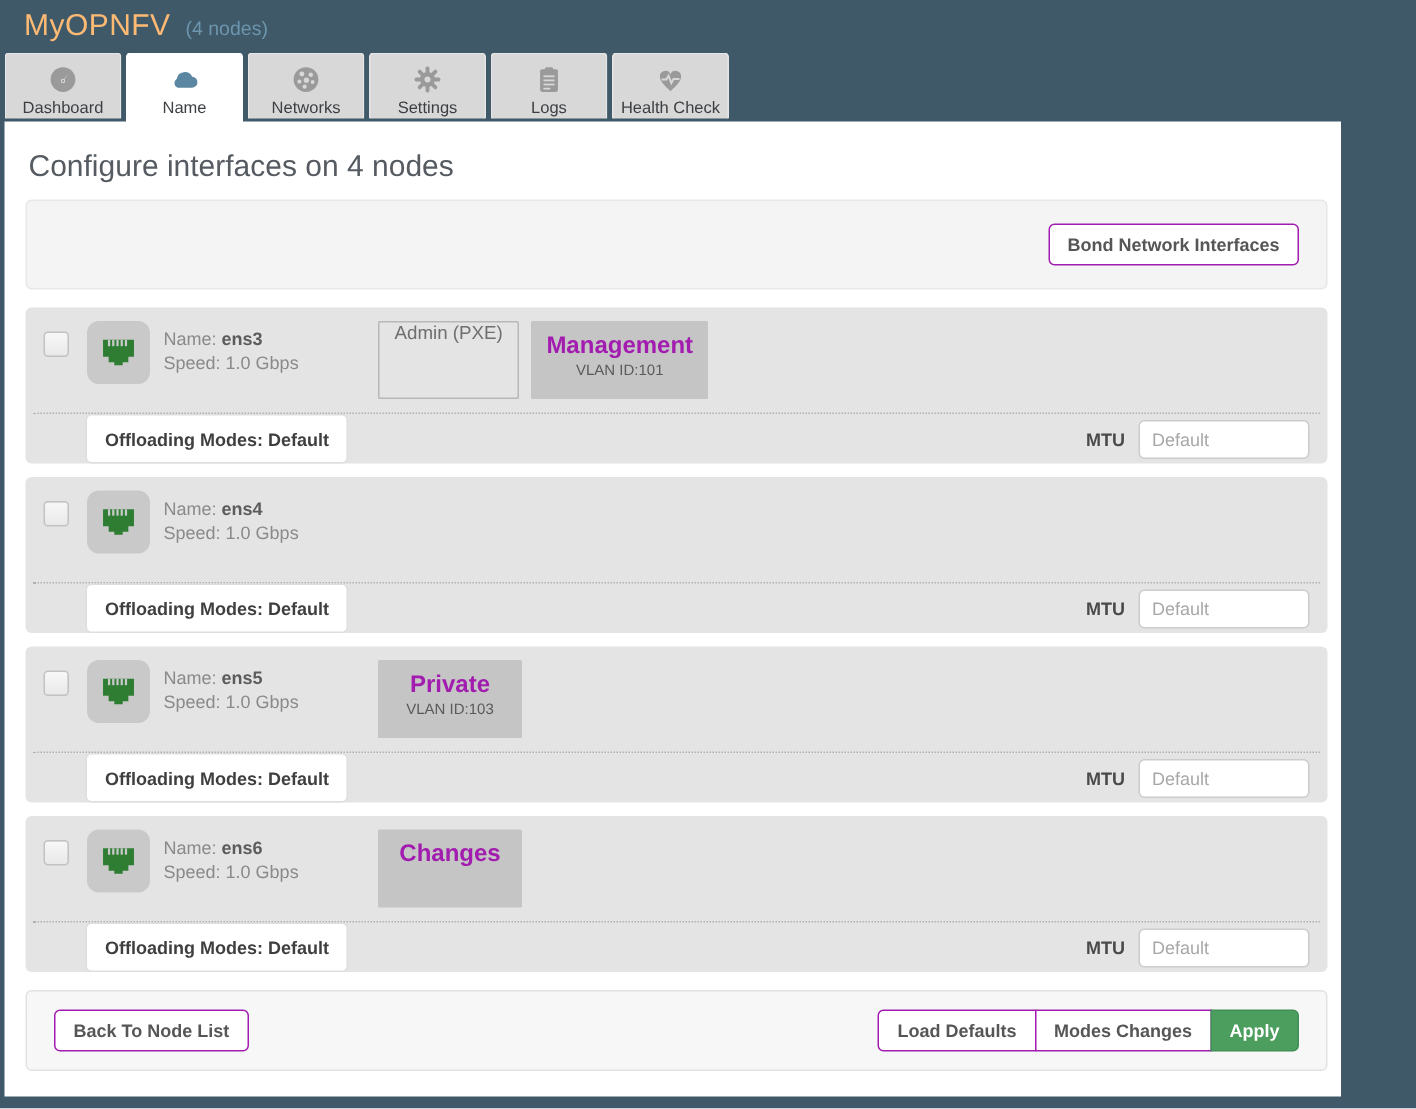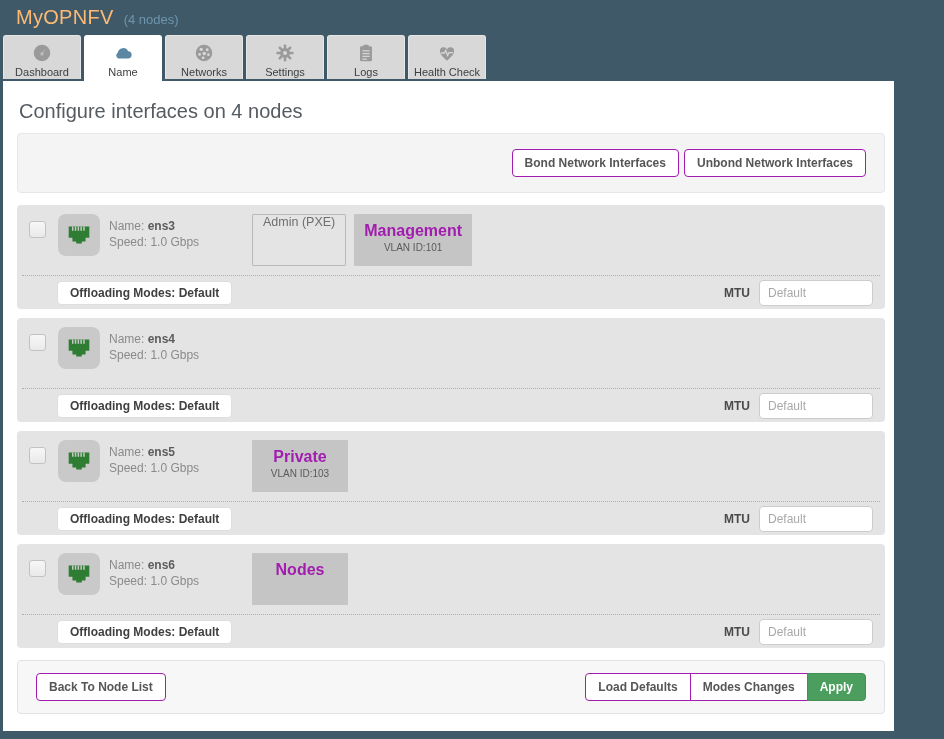--- a/index.html
+++ b/index.html
@@ -48,21 +48,21 @@
   .meta-value { color:#5c5c5c; font-weight:700; }
   .meta-speed { color:#8a8a8a; }
   .net-boxes { position:absolute; left:235px; top:9px; display:flex; gap:8px; }
   .net-box { min-width:90px; height:52px; padding:8px 10px 0; text-align:center; border-radius:1px; cursor:pointer; }
   .net-box.filled { background:var(--filled-box-bg,#c5c5c5); min-width:96px; }
   .net-box.outlined { border:1px solid #b8b8b8; padding-top:0; display:flex; justify-content:center; }
   .net-label { font-size:16px; font-weight:700; color:#a21caf; }
   .net-box.outlined .net-label { font-weight:400; color:#6f6f6f; font-size:12.5px; }
   .net-vlan { font-size:10px; color:#5a5a5a; margin-top:2px; }
   .iface-divider { border-top:1px dotted #b0b0b0; margin:0 5px; height:0; }
-  .iface-bottom { height:33px; display:flex; align-items:center; }
+  .iface-bottom { height:33px; display:flex; }
   .offloading-btn { margin-left:40px; border-color:#dedede; color:#3f3f3f; font-weight:700; padding:4px 12px; }
   .mtu { margin-left:auto; margin-right:12px; display:flex; align-items:center; gap:9px; }
   .mtu-label { font-size:12px; font-weight:700; color:#4a4a4a; }
   .mtu-input { width:114px; height:26px; border:1px solid #ccc; border-radius:4px; padding:0 8px;
     font-family:inherit; font-size:12px; color:#555; background:#fff; }
   .mtu-input::placeholder { color:#a8a8a8; }
 
   
   .footer-panel { margin-top:12px; height:54px; background:#f7f7f7; border:1px solid #e2e2e2;
     display:flex; align-items:center; padding:0 18px; }
@@ -157,21 +157,20 @@
       </span>
       <span class="tab-label">Health Check</span>
     </div>
   </div>
 
   <div class="content">
     <h1 class="page-title">Configure interfaces on 4 nodes</h1>
 
     <div class="panel toolbar-panel">
       <button class="btn">Bond Network Interfaces</button>
-      <button class="btn">Unbond Network Interfaces</button>
     </div>
 
     <div id="iface-list">
   <div class="panel iface-row">
     <div class="iface-top">
       <span class="checkbox"></span>
       <span class="nic-tile">
         <svg viewBox="0 0 32 32">
                 <polygon points="5,7 27,7 27,19 23,19 23,23 19,23 19,25 13,25 13,23 9,23 9,19 5,19" fill="currentColor"></polygon>
                 <g fill="#c9c9c9">
@@ -287,21 +286,21 @@
                   <rect x="20.5" y="7" width="1.6" height="4.5"></rect>
                 </g>
               </svg>
       </span>
       <div class="iface-meta">
         <div><span class="meta-label">Name:</span> <span class="meta-value">ens6</span></div>
         <div><span class="meta-label">Speed:</span> <span class="meta-speed">1.0 Gbps</span></div>
       </div>
       <div class="net-boxes">
               <div class="net-box filled">
-                <div class="net-label">Nodes</div>
+                <div class="net-label">Changes</div>
               </div>
             </div>
     </div>
     <div class="iface-divider"></div>
     <div class="iface-bottom">
       <button class="btn offloading-btn">Offloading Modes: Default</button>
       <div class="mtu">
         <span class="mtu-label">MTU</span>
         <input class="mtu-input" type="text" placeholder="Default" style="">
       </div>

